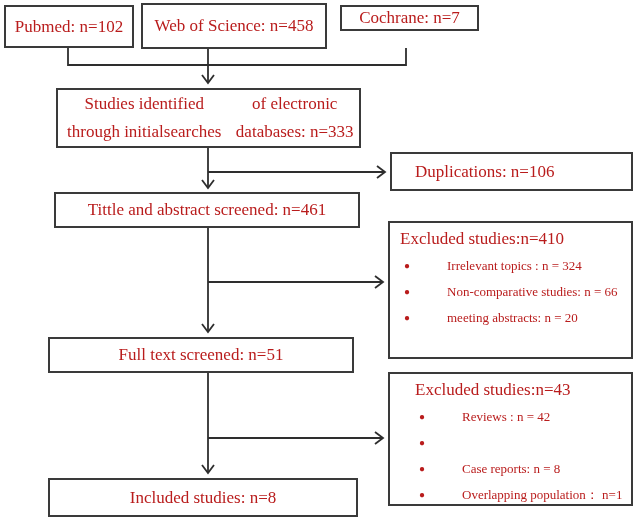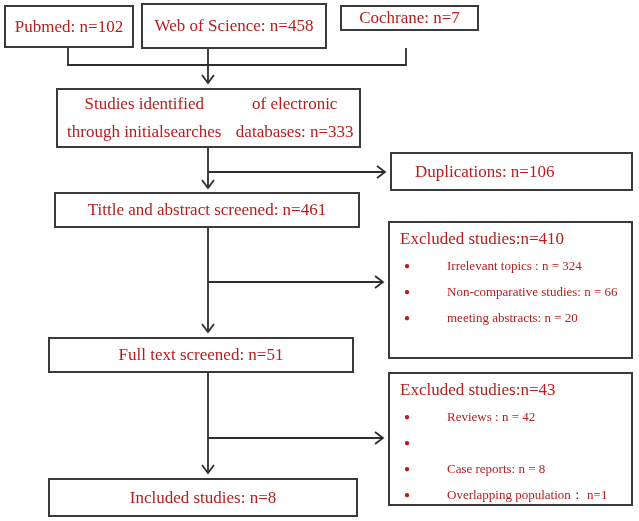--- a/index.html
+++ b/index.html
@@ -49,21 +49,21 @@
   .b-cochrane  { left: 340px; top: 5px;   width: 139px; height: 26px; }
   
   .b-identified { left: 56px; top: 88px;  width: 305px; height: 60px;
                   flex-direction: row; line-height: 28px; }
   .b-titleabs   { left: 54px; top: 192px; width: 306px; height: 36px; }
   .b-fulltext   { left: 48px; top: 337px; width: 306px; height: 36px; }
   .b-included   { left: 48px; top: 478px; width: 310px; height: 39px; }
   
   .b-duplications { left: 390px; top: 152px; width: 243px; height: 39px; }
   .b-excluded1    { left: 388px; top: 221px; width: 245px; height: 138px; }
-  .b-excluded2    { left: 388px; top: 372px; width: 245px; height: 134px; }
+  .b-excluded2    { left: 388px; top: 372px; width: 245px; height: 134px; padding-left: 15px; }
   .ex-title {
     margin: 5px 0 3px 10px;
     font-size: 17px;
     line-height: 22px;
   }
   .ex-row {
     display: flex;
     align-items: center;
     padding-left: 14px;
     height: 26px;

